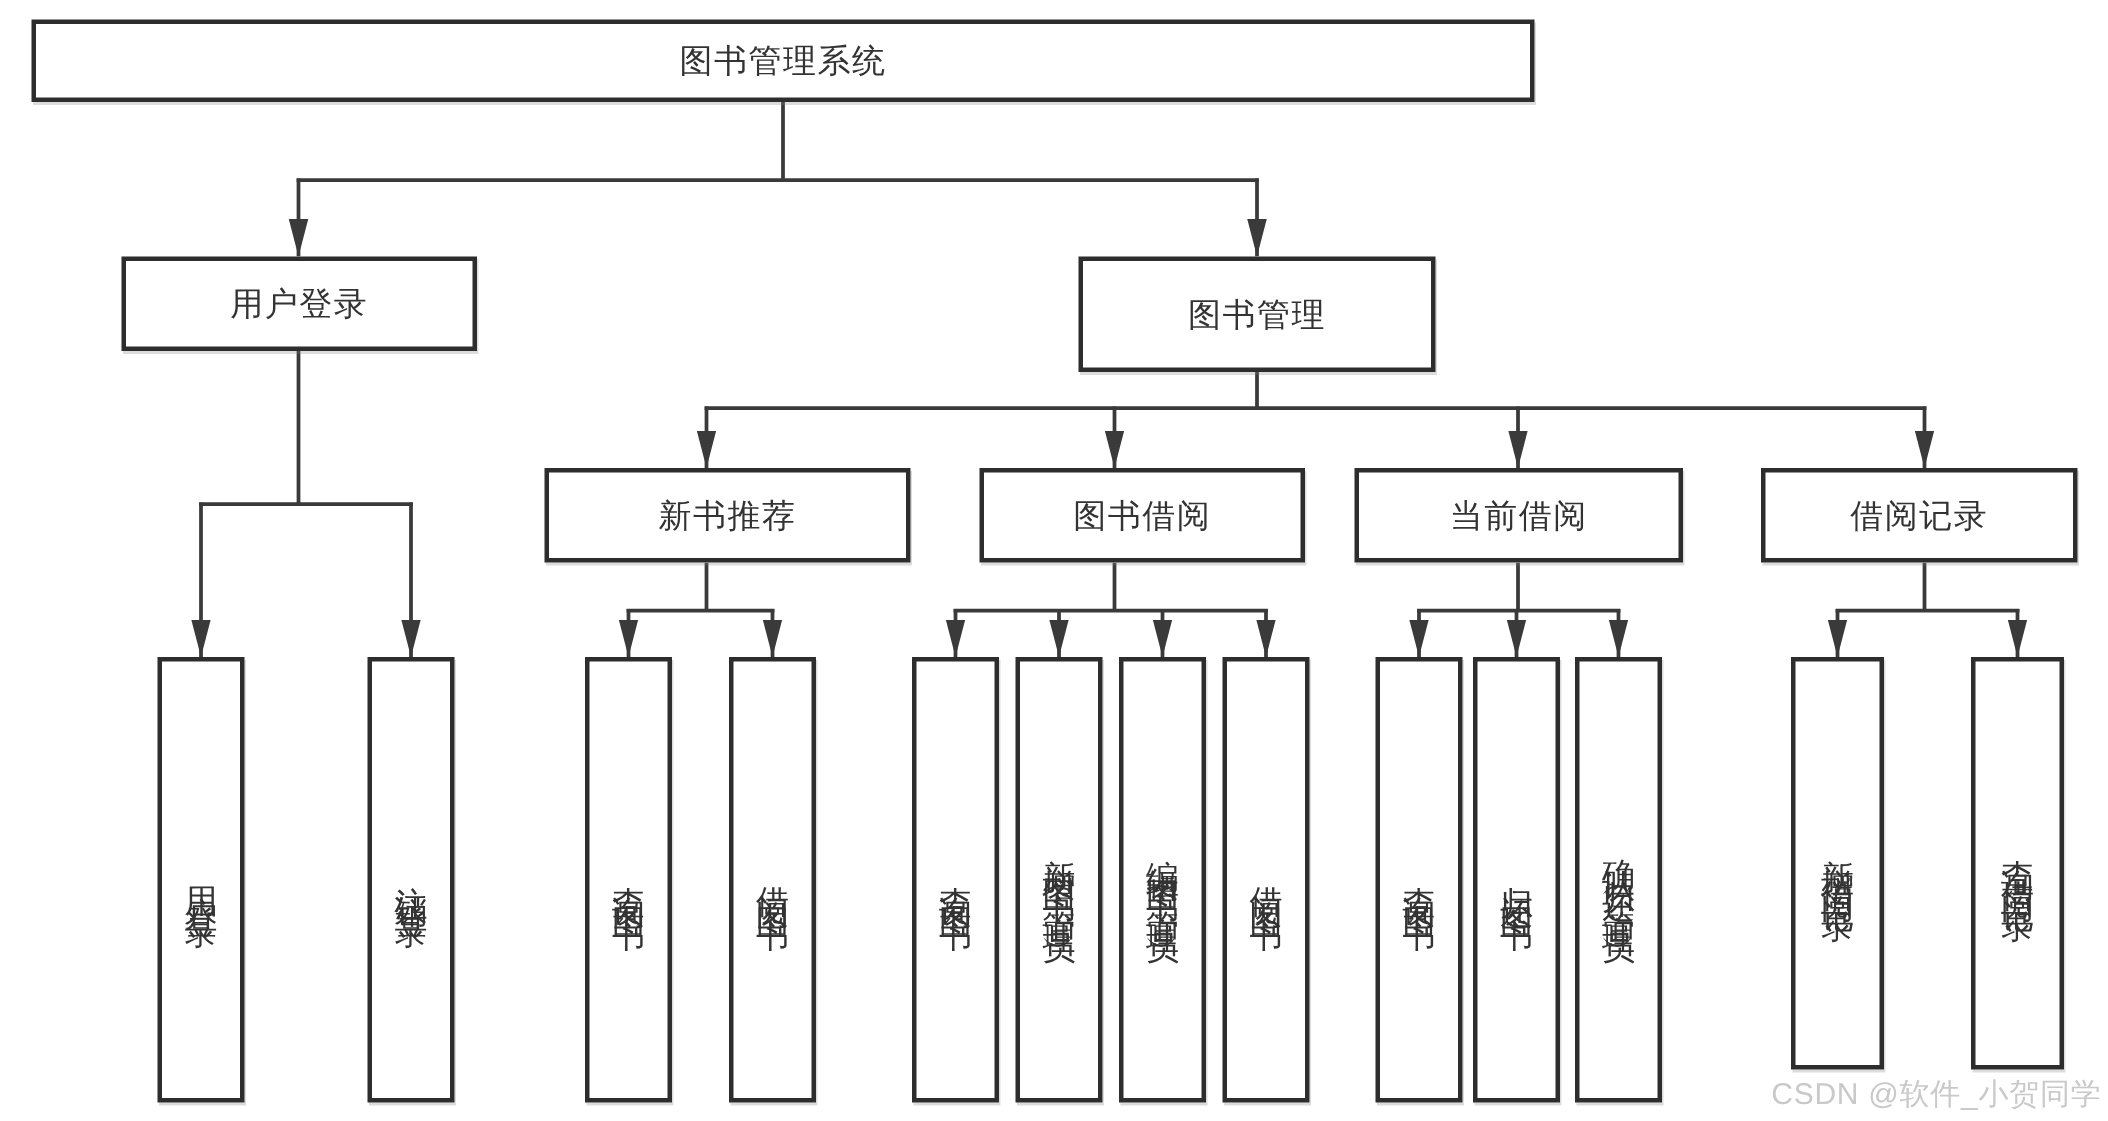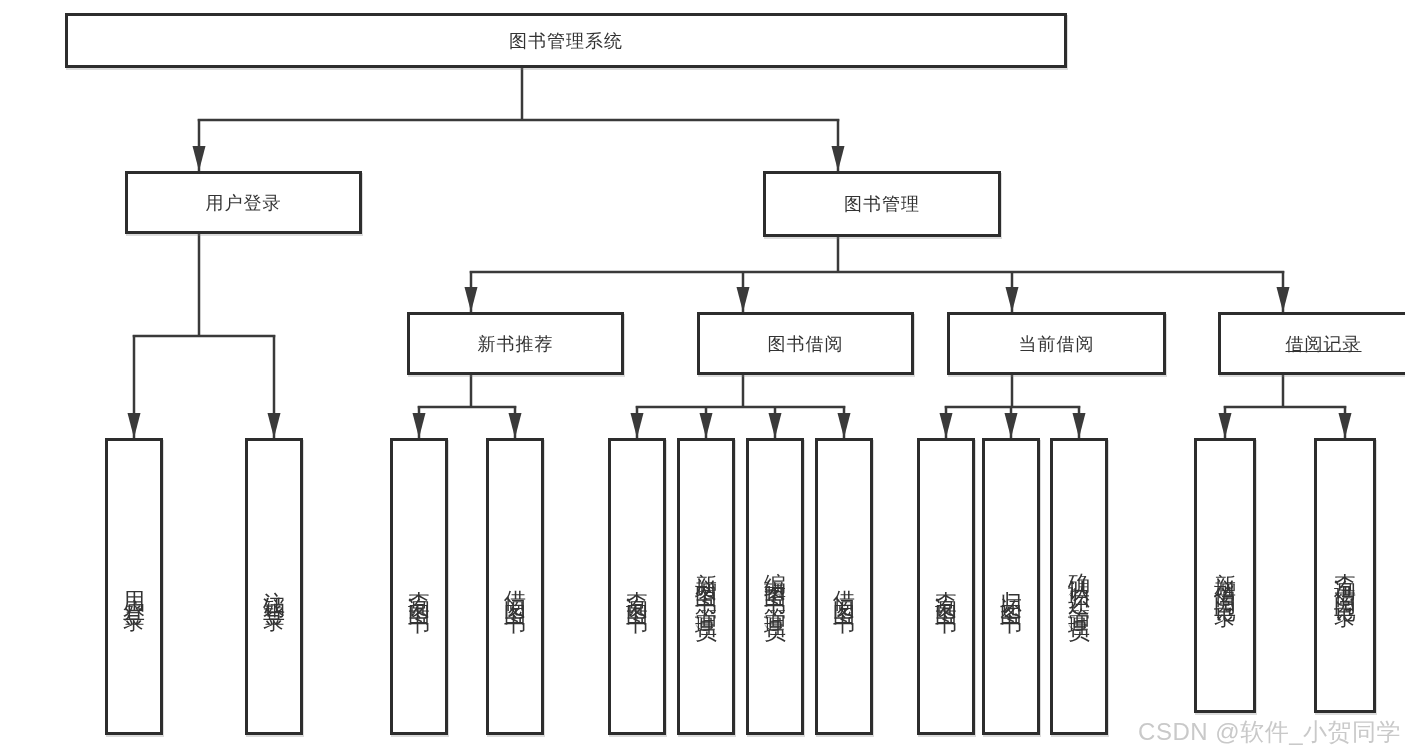--- a/index.html
+++ b/index.html
@@ -30,38 +30,37 @@
     box-sizing: border-box;
     background: #ffffff;
     border: 3px solid #2d2d2d;
     box-shadow: 1px 2px 0 rgba(130,130,130,0.28);
     display: flex;
     align-items: center;
     justify-content: center;
     color: #333333;
   }
   .hbox {
-    font-size: 18px;
+    font-size: 22px;
     letter-spacing: 1px;
     white-space: nowrap;
-    margin-left: 44px;
   }
   .vbox .vtext {
     writing-mode: vertical-rl;
     text-orientation: mixed;
     font-size: 22px;
     letter-spacing: 7px;
     line-height: 1;
     white-space: nowrap;
   }
   .watermark {
     position: absolute;
     top: 716px;
     right: 4px;
-    font-size: 24px;
+    font-size: 20px;
     letter-spacing: 0.5px;
     color: #c9c9c9;
     white-space: nowrap;
   }
 </style>
 </head>
 <body>
 
 <div id="canvas">
 
@@ -127,34 +126,34 @@
     </g>
   </svg>
 
   <div class="box hbox" style="left:21px; top:13px; width:1002px; height:55px;">
     <span>图书管理系统</span>
   </div>
 
   <div class="box hbox" style="left:81px; top:171px; width:237px; height:63px;">
     <span>用户登录</span>
   </div>
-  <div class="box hbox" style="left:719px; top:171px; width:238px; height:66px;">
+  <div class="box hbox" style="left:719px; top:171px; width:238px; height:77px;">
     <span>图书管理</span>
   </div>
 
-  <div class="box hbox" style="left:363px; top:312px; width:217px; height:63px;">
+  <div class="box hbox" style="left:363px; top:312px; width:244px; height:63px;">
     <span>新书推荐</span>
   </div>
   <div class="box hbox" style="left:653px; top:312px; width:217px; height:63px;">
     <span>图书借阅</span>
   </div>
   <div class="box hbox" style="left:903px; top:312px; width:219px; height:63px;text-align:right;">
     <span>当前借阅</span>
   </div>
-  <div class="box hbox" style="left:1174px; top:312px; width:211px; height:63px;text-decoration:underline;">
+  <div class="box hbox" style="left:1174px; top:312px; width:211px; height:63px;">
     <span>借阅记录</span>
   </div>
 
   <div class="box vbox" style="left:105px; top:438px; width:58px; height:297px;">
     <span class="vtext">用户登录</span>
   </div>
   <div class="box vbox" style="left:245px; top:438px; width:58px; height:297px;">
     <span class="vtext">注销登录</span>
   </div>
 

